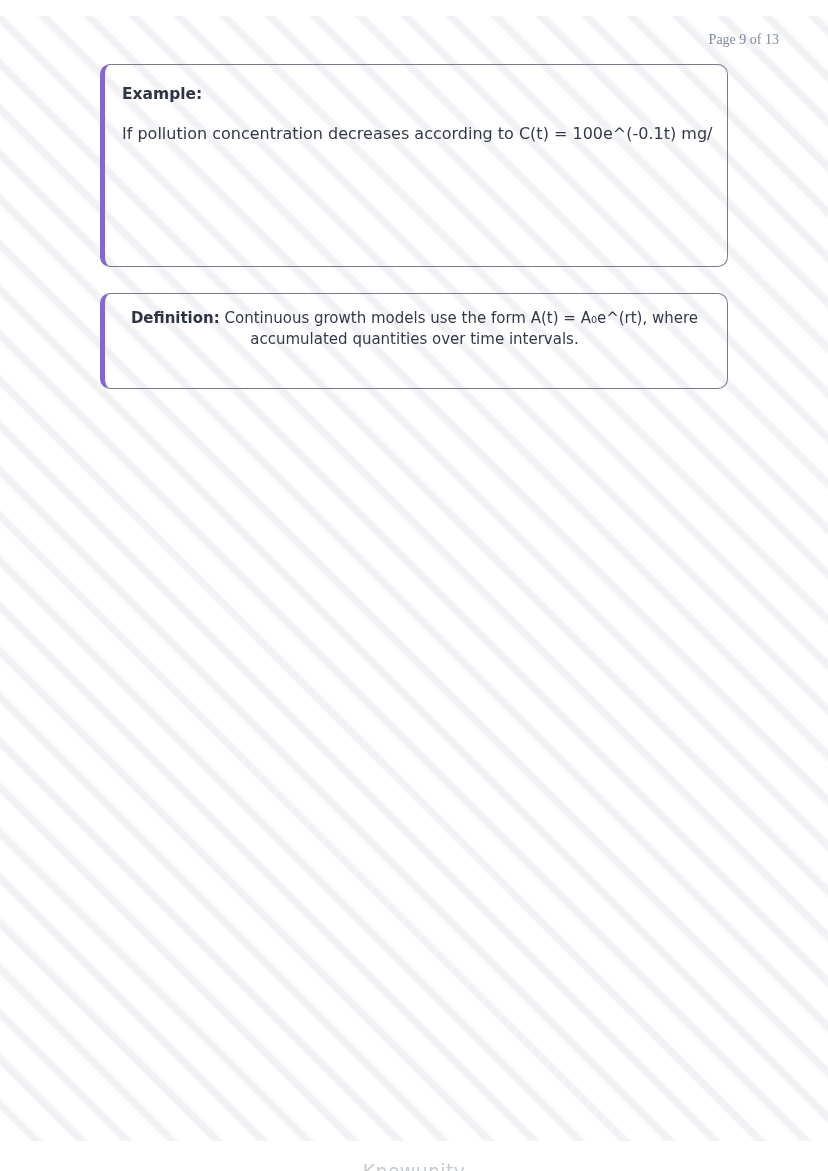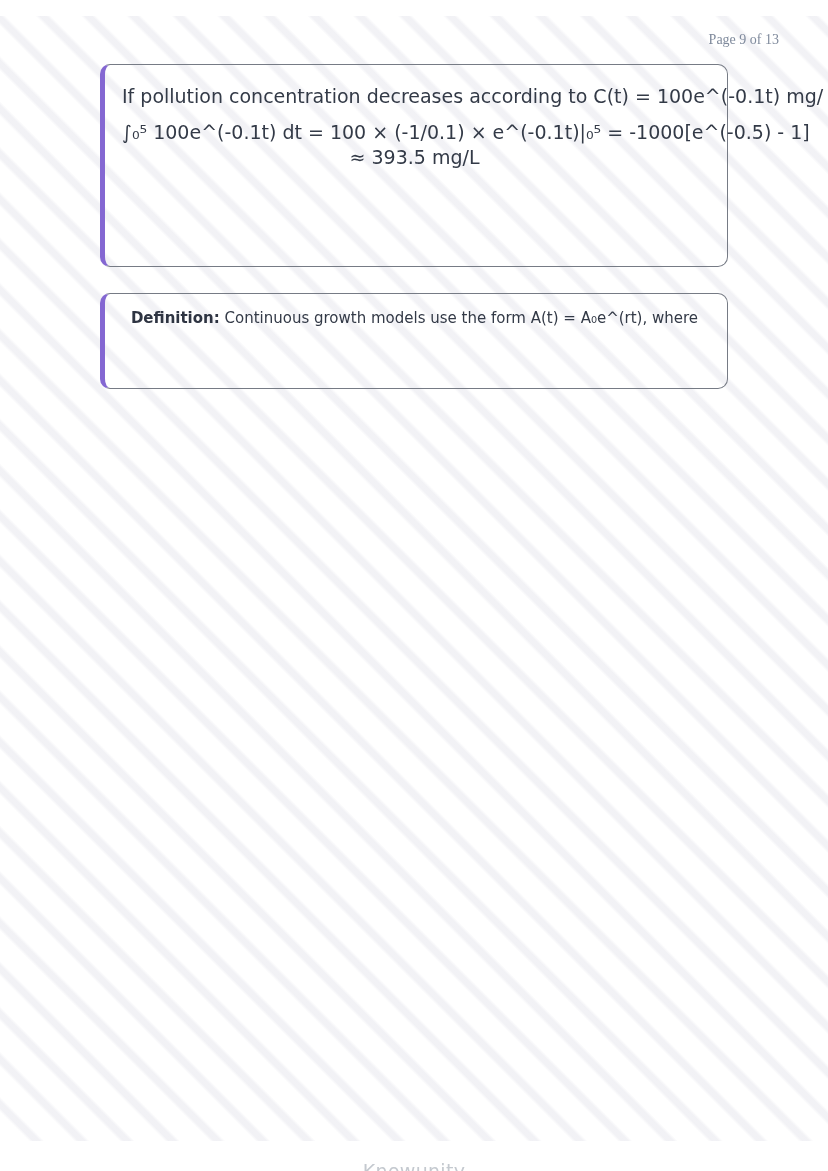--- a/index.html
+++ b/index.html
@@ -59,24 +59,23 @@
   .callout-heading {
     font-weight: bold;
     font-size: 15.5px;
     color: #2e3442;
     line-height: 20px;
     margin-bottom: 17px;
   }
   .para { margin-bottom: 11px; }
   .para:last-child { margin-bottom: 0; }
   .text-line {
-    font-size: 19px;
+    font-size: 16px;
     line-height: 25px;
     white-space: nowrap;
-    text-align: center;
   }
   .def-line {
     font-size: 15px;
     line-height: 20.5px;
     white-space: nowrap;
   }
   .def-label { font-weight: bold; color: #2e3442; }
   .watermark {
     position: absolute;
     left: 0; bottom: 5px;
@@ -90,28 +89,26 @@
 </head>
 <body>
 
 <div class="page">
 
   <div class="page-footer-strip"></div>
 
   <div class="page-indicator">Page 9 of 13</div>
 
   <div class="callout example">
+    <div class="callout-heading">Example:</div>
     <div class="para">
       <div class="text-line">If pollution concentration decreases according to C(t) = 100e^(-0.1t) mg/</div>
-    </div>
-    <div class="para">
-      <div class="text-line">∫₀⁵ 100e^(-0.1t) dt = 100 × (-1/0.1) × e^(-0.1t)|₀⁵ = -1000[e^(-0.5) - 1]</div>
-      <div class="text-line">≈ 393.5 mg/L</div>
     </div>
   </div>
 
   <div class="callout definition">
     <div class="def-line"><span class="def-label">Definition:</span><span> Continuous growth models use the form A(t) = A₀e^(rt), where</span></div>
+    <div class="def-line">accumulated quantities over time intervals.</div>
   </div>
 
   <div class="watermark">Knowunity</div>
 
 </div>
 
 </body></html>

